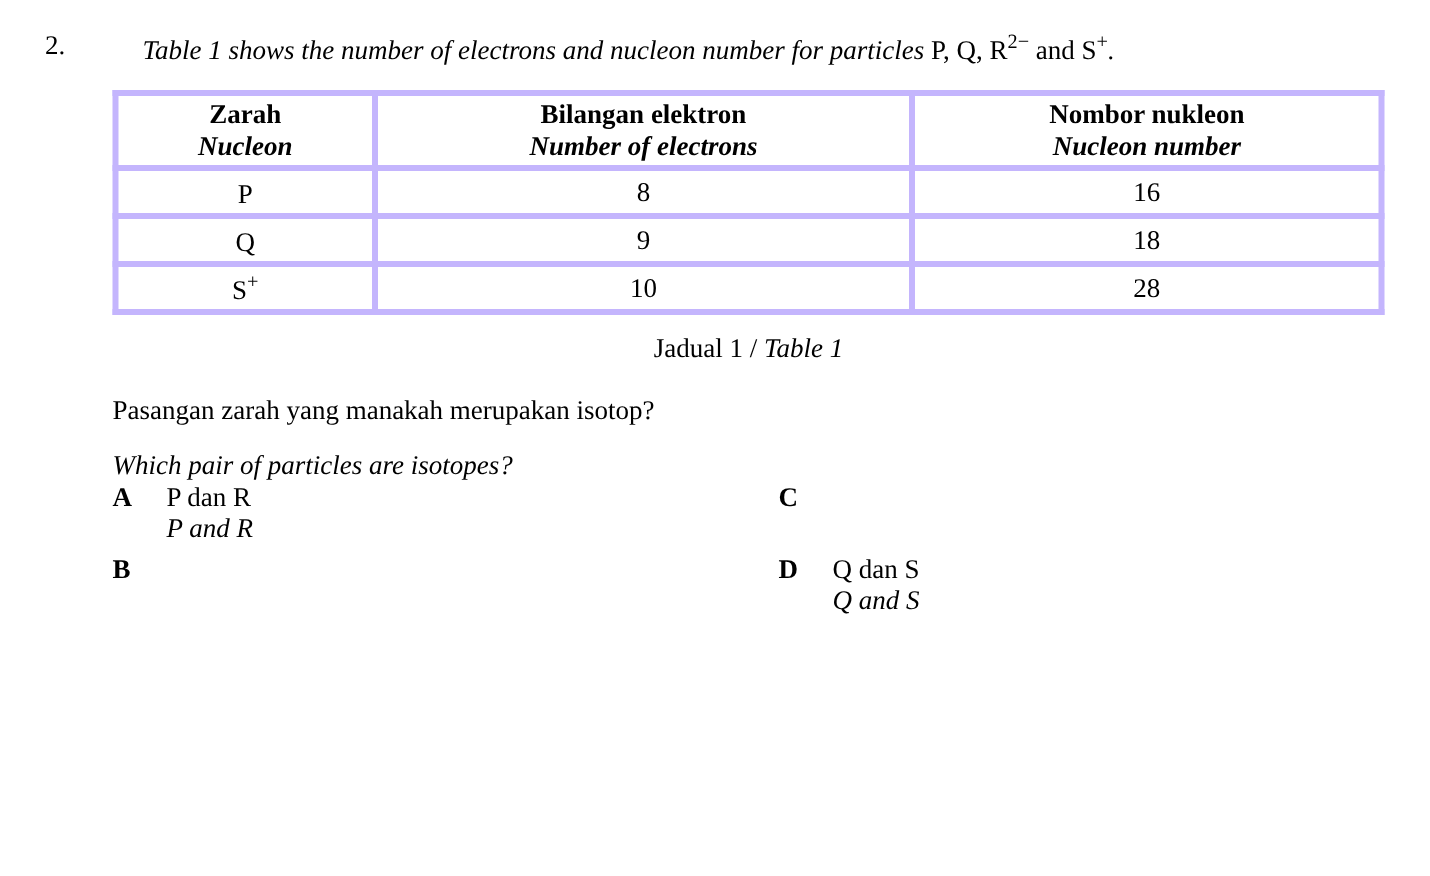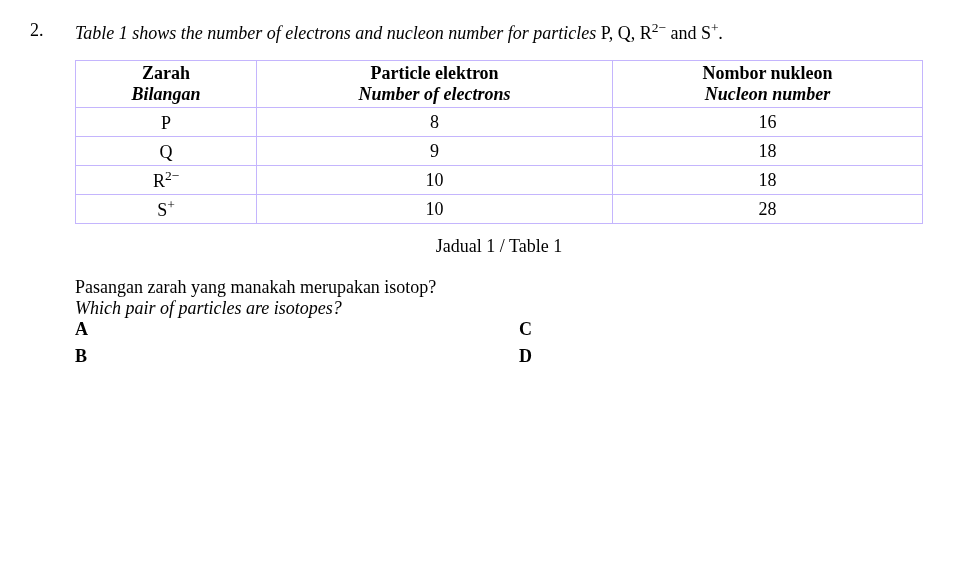--- a/index.html
+++ b/index.html
@@ -17,42 +17,42 @@
     align-items: flex-start;
     gap: 20px;
   }
   .qnum {
     min-width: 25px;
   }
   .qbody {
     flex: 1;
   }
   .stem-ms { margin-bottom: 2px; }
-  .stem-en { font-style: italic; margin-bottom: 16px; }
+  .stem-en { font-style: italic; margin-bottom: 16px; margin-left: 20px; }
   .sup-normal { font-style: normal; }
   table {
     border-collapse: collapse;
     width: 100%;
     margin-bottom: 12px;
   }
   th, td {
-    border: 1px solid #c4b5fd;
+    border: 4px solid #c4b5fd;
     padding: 2px 8px;
     text-align: center;
     font-weight: normal;
   }
   th .hdr-ms { font-weight: bold; display:block; }
   th .hdr-en { font-style: italic; font-weight: bold; display:block; }
   .caption {
     text-align: center;
     margin-bottom: 20px;
   }
   .caption .ms { font-style: normal; text-align: right; }
-  .caption .en { }
-  .ask-ms { margin-bottom: 0; }
+  .caption .en { font-style: italic; }
+  .ask-ms { margin-bottom: 16px; }
   .ask-en { font-style: italic; }
   .options {
     display: grid;
     grid-template-columns: 1fr 1fr;
     column-gap: 40px;
     row-gap: 6px;
   }
   .opt {
     display: flex;
     gap: 18px;
@@ -71,72 +71,75 @@
 
     <div class="stem-en">
       <span>Table 1 shows the number of electrons and nucleon number for particles </span><span class="sup-normal">P, Q, R</span><sup class="sup-normal">2−</sup><span class="sup-normal"> </span><span class="sup-normal"> and S</span><sup class="sup-normal">+</sup><span>.</span>
     </div>
 
     <table>
       <thead>
         <tr>
           <th>
             <span class="hdr-ms">Zarah</span>
-            <span class="hdr-en">Bilangan</span>
+            <span class="hdr-en">Nucleon</span>
           </th>
           <th>
-            <span class="hdr-ms">Particle elektron</span>
+            <span class="hdr-ms">Bilangan elektron</span>
             <span class="hdr-en">Number of electrons</span>
           </th>
           <th>
             <span class="hdr-ms">Nombor nukleon</span>
             <span class="hdr-en">Nucleon number</span>
           </th>
         </tr>
       </thead>
       <tbody>
         <tr>
           <td><span>P</span><sup></sup></td>
           <td>8</td>
           <td>16</td>
         </tr>
         <tr>
           <td><span>Q</span><sup></sup></td>
           <td>9</td>
           <td>18</td>
         </tr>
         <tr>
-          <td><span>R</span><sup>2−</sup></td>
-          <td>10</td>
-          <td>18</td>
-        </tr>
-        <tr>
           <td><span>S</span><sup>+</sup></td>
           <td>10</td>
           <td>28</td>
         </tr>
       </tbody>
     </table>
 
     <div class="caption">
       <span class="ms">Jadual 1</span><span> / </span><span class="en">Table 1</span>
     </div>
 
     <div class="ask-ms">Pasangan zarah yang manakah merupakan isotop?</div>
     <div class="ask-en">Which pair of particles are isotopes?</div>
 
     <div class="options">
       <div class="opt">
         <div class="opt-label">A</div>
+        <div class="opt-text">
+          <span class="ms">P dan R</span>
+          <span class="en">P and R</span>
+        </div>
       </div>
       <div class="opt">
         <div class="opt-label">C</div>
       </div>
       <div class="opt">
         <div class="opt-label">B</div>
       </div>
       <div class="opt">
         <div class="opt-label">D</div>
+        <div class="opt-text">
+          <span class="ms">Q dan S</span>
+          <span class="en">Q and S</span>
+        </div>
       </div>
     </div>
 
   </div>
 </div>
 
 </body></html>

